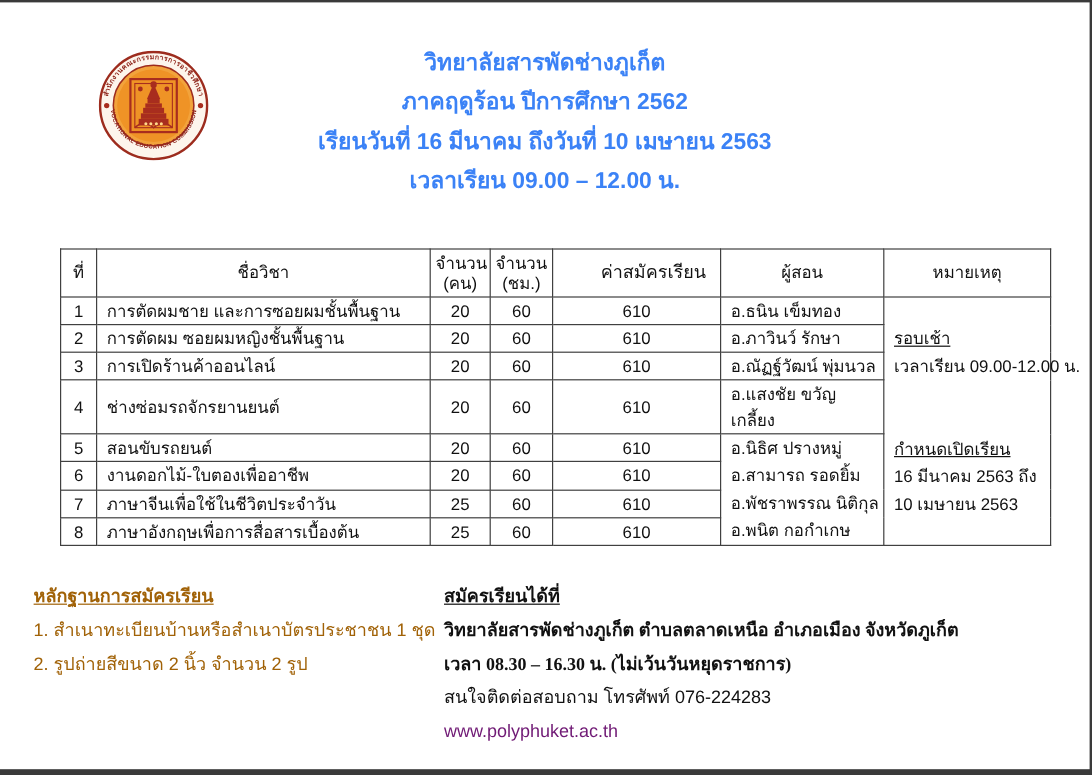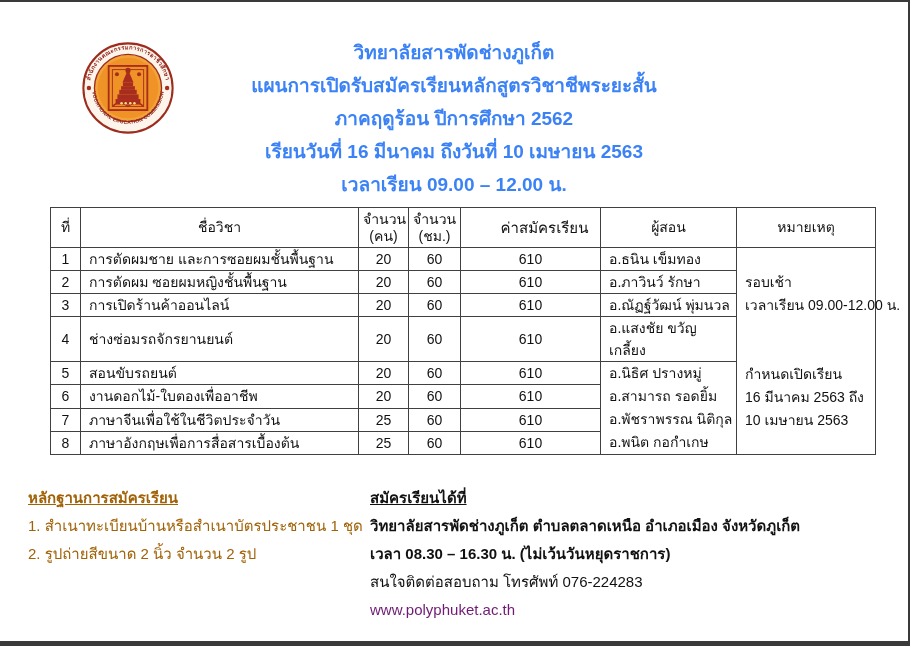--- a/index.html
+++ b/index.html
@@ -45,32 +45,32 @@
   .course-table th {
     font-weight:normal; text-align:center;
     white-space:pre-line; line-height:17px;
     font-size:14px;
   }
   th.big { font-size:15px;padding-left:32px; }
   td.c { text-align:center; }
   td.name, td.teacher { text-align:left; padding-left:8px; }
   td.stack { padding:0; vertical-align:top; }
   .slot { height:23px; line-height:23px; padding-left:8px; white-space:nowrap; overflow:visible; }
-  .u { }
+  .u { text-decoration:underline; }
   
   .footer-left {
     position:absolute; left:28px; top:482px;
     font-size:15px; color:#a16207; line-height:28px;
   }
   .footer-right {
     position:absolute; left:370px; top:482px;
     font-size:15px; color:#111; line-height:28px;
   }
   .fheading { font-weight:bold; text-decoration:underline; }
-  .b { font-weight:bold; }
+  .b { font-weight:bold;font-family:Liberation Serif, serif; }
   .muted { color:#701a75; }
 </style>
 </head>
 <body>
 
 <div class="page">
 
   <div class="seal">
     <svg viewBox="0 0 100 100" width="92" height="92">
       <circle cx="50" cy="50" r="48.5" fill="#fdf5ec" stroke="#9d2c1e" stroke-width="2.2"></circle>
@@ -110,21 +110,20 @@
         <textPath href="#topArc" startOffset="50%" text-anchor="middle">สำนักงานคณะกรรมการการอาชีวศึกษา</textPath>
       </text>
       <text font-size="5.4" fill="#8e241a" font-weight="bold" letter-spacing="0.3">
         <textPath href="#bottomArc" startOffset="50%" text-anchor="middle">VOCATIONAL EDUCATION COMMISSION</textPath>
       </text>
     </svg>
   </div>
 
   <div class="title-block">
     <div>วิทยาลัยสารพัดช่างภูเก็ต</div>
-    <div>แผนการเปิดรับสมัครเรียนหลักสูตรวิชาชีพระยะสั้น</div>
     <div>ภาคฤดูร้อน ปีการศึกษา 2562</div>
     <div>เรียนวันที่ 16 มีนาคม ถึงวันที่  10 เมษายน  2563</div>
     <div>เวลาเรียน 09.00 – 12.00 น.</div>
   </div>
 
   <table class="course-table">
     <colgroup>
       <col style="width:30px">
         <col style="width:278px">
         <col style="width:50px">

